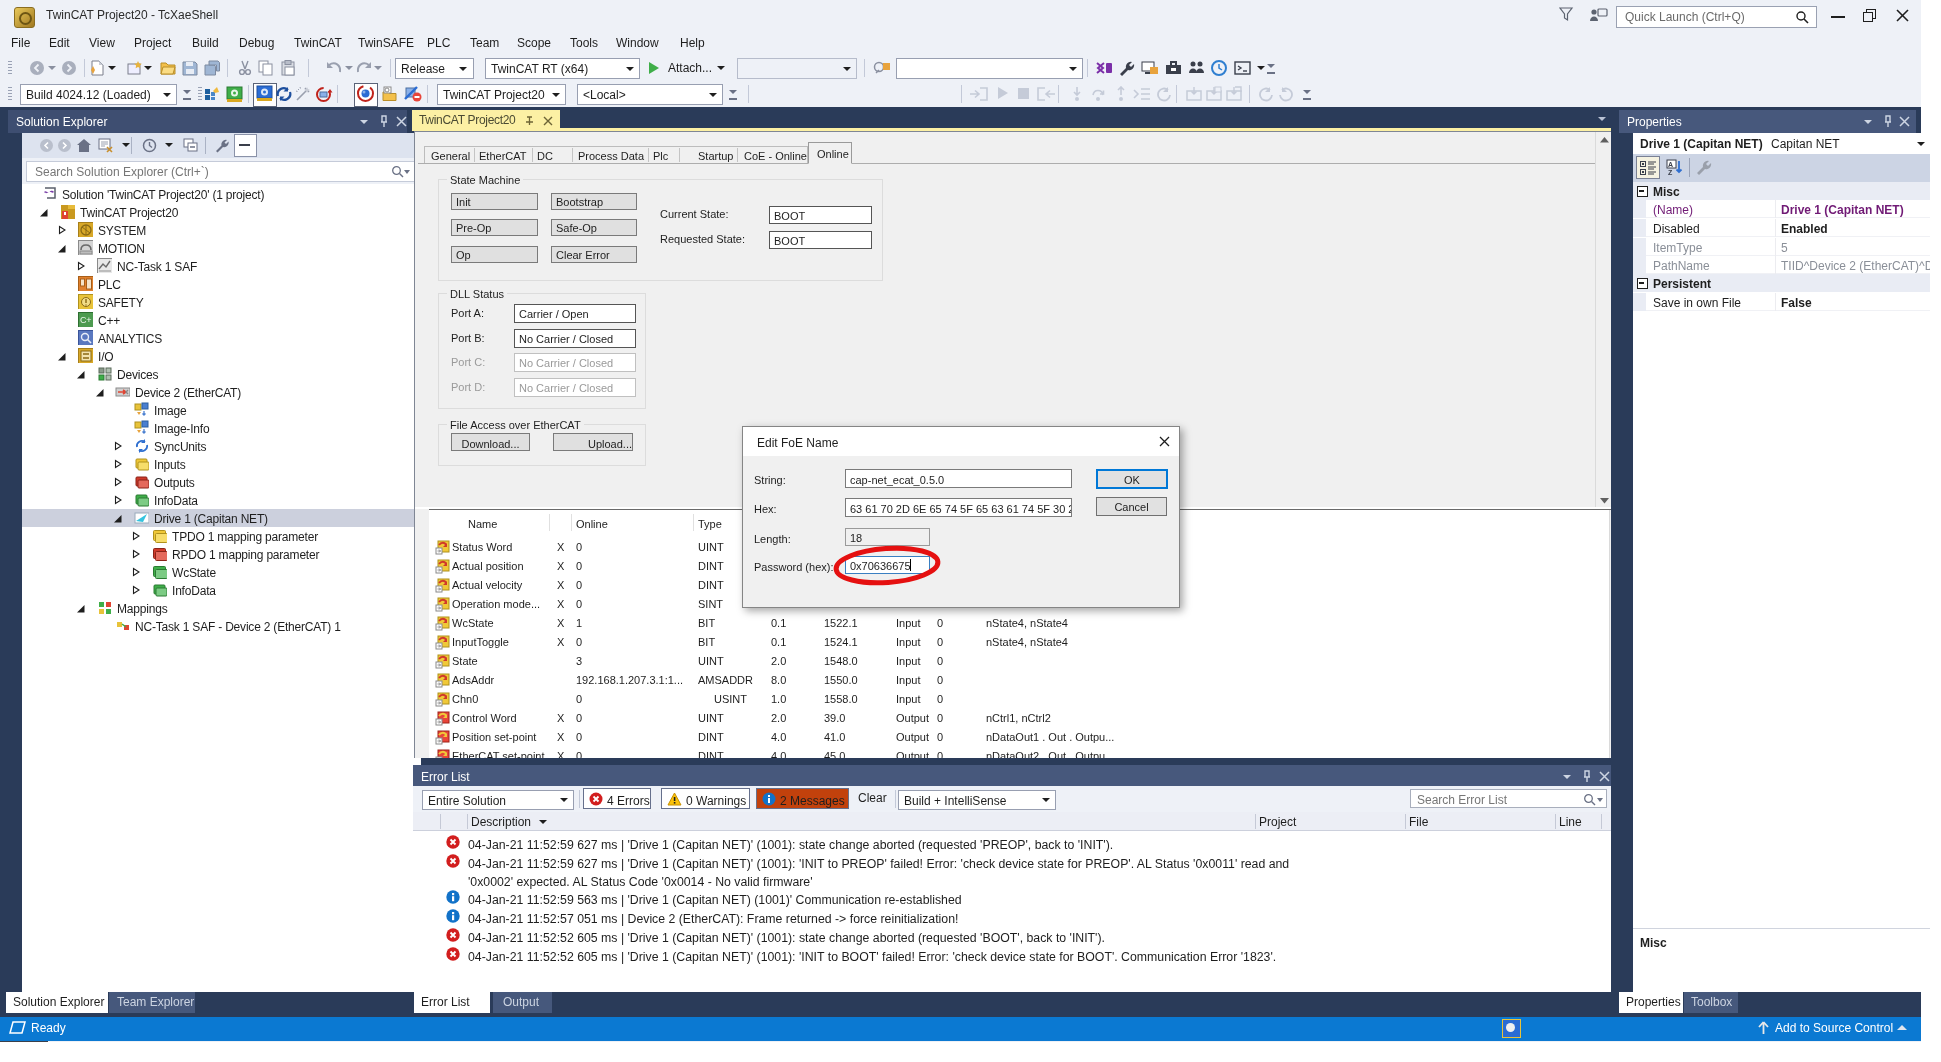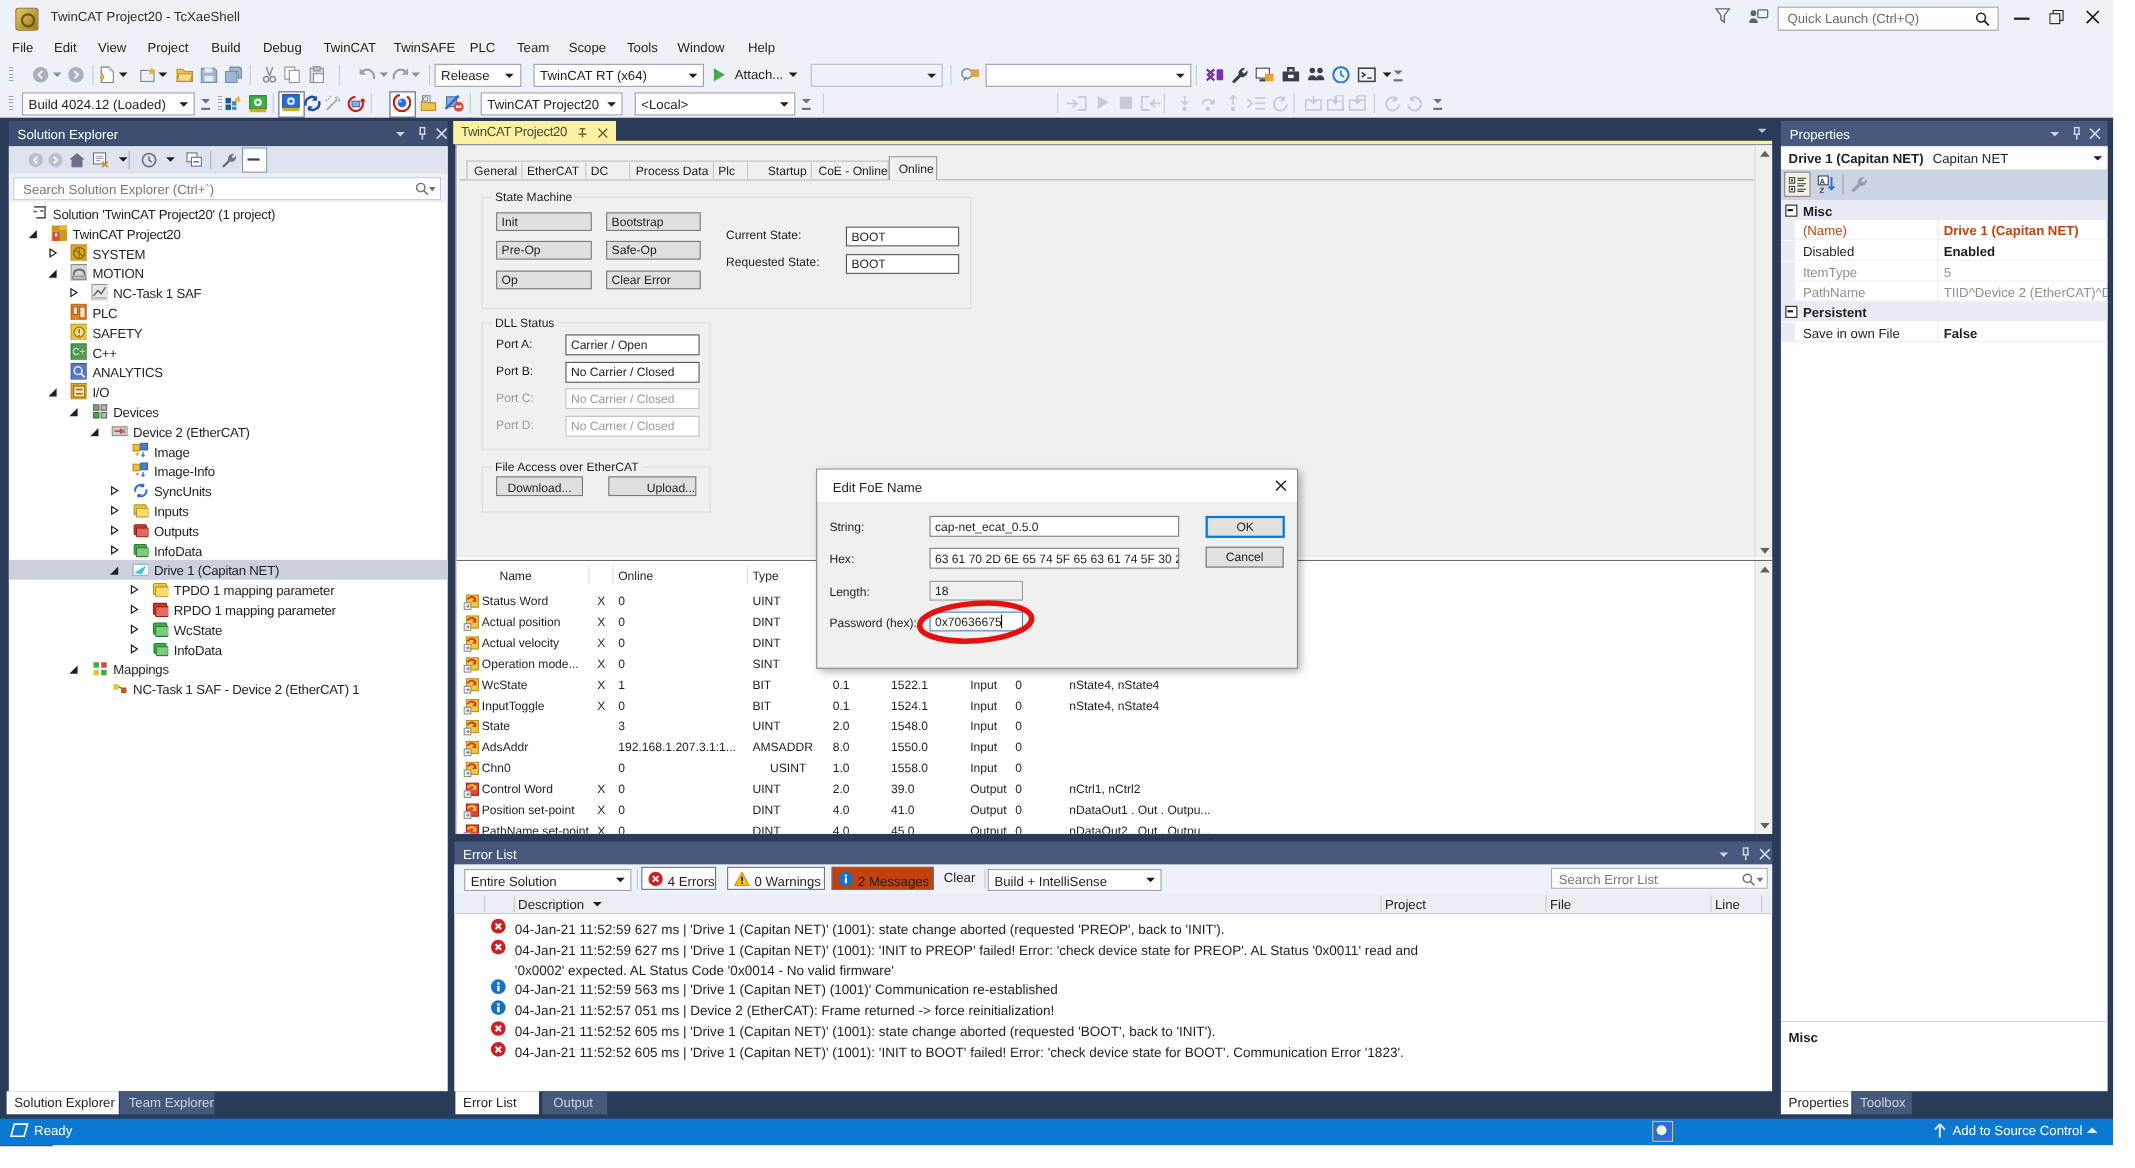--- a/index.html
+++ b/index.html
@@ -5,21 +5,21 @@
 html,body{margin:0;padding:0;background:#fff;}
 body{width:1941px;height:1062px;position:relative;overflow:hidden;
   font-family:"Liberation Sans",sans-serif;color:#1e1e1e;
   -webkit-font-smoothing:antialiased;}
 .ab{position:absolute;}
 .f12{font-size:12px;line-height:1;}
 #app{position:absolute;left:0;top:0;width:1921px;height:1042px;background:#eef1f7;}
 #content{position:absolute;left:0;top:107px;width:1921px;height:912px;background:#2a3b59;}
 .phdr{position:absolute;height:23px;background:#47587c;color:#fff;font-size:12px;}
 .phdr .t{position:absolute;left:8px;top:5px;}
-.whitebox{background:#fff;}
+.whitebox{background:#fff;margin-left:14px;}
 .combo{background:#fff;border:1px solid #989fb1;position:absolute;}
 .combo .txt{position:absolute;left:5px;top:3px;font-size:12px;white-space:nowrap;}
 .car{position:absolute;width:0;height:0;border-left:4px solid transparent;border-right:4px solid transparent;border-top:4px solid #1e1e1e;}
 .vsep{position:absolute;width:1px;background:#c3c9d8;}
 .grip{position:absolute;width:4px;background:repeating-linear-gradient(to bottom,#9aa2b5 0 1px,transparent 1px 3px);}
 
 .wf{font-size:11px;line-height:1;}
 .gbox{position:absolute;border:1px solid #dcdcdc;}
 .gbox .lbl{position:absolute;left:8px;top:-6px;background:#f0f0f0;padding:0 3px;font-size:11px;white-space:nowrap;}
 .wbtn{position:absolute;background:#e0e0e0;border:1px solid #7a7a7a;font-size:11px;}
@@ -967,21 +967,21 @@
             <div class="ab" style="left:557px;top:3px;white-space:nowrap;">nDataOut1 . Out . Outpu...</div>
           </div>
         <div class="ab" style="left:0;top:209px;width:1180px;height:19px;">
             <svg class="ab" style="left:6px;top:2px" width="15" height="15">
               <rect x="3" y="1" width="11" height="11" fill="#e8453a" stroke="#a02318"></rect>
               <path d="M4 5c2-3 6-3 7 0" fill="none" stroke="#f0c838" stroke-width="1.8"></path>
               <path d="M12 3v4h-4z" fill="#f0c838"></path>
               <rect x="1" y="8" width="6" height="6" fill="#fff" stroke="#8a8a8a"></rect>
               <path d="M2.5 11h3M4 9.5L5.5 11 4 12.5" stroke="#8a8a8a" fill="none"></path>
             </svg>
-            <div class="ab" style="left:23px;top:3px;white-space:nowrap;">PathName set-point</div>
+            <div class="ab" style="left:23px;top:3px;white-space:nowrap;">EtherCAT set-point</div>
             <div class="ab" style="left:128px;top:3px;">X</div>
             <div class="ab" style="left:147px;top:3px;white-space:nowrap;">0</div>
             <div class="ab" style="left:269px;top:3px;">DINT</div>
             <div class="ab" style="left:342px;top:3px;">4.0</div>
             <div class="ab" style="left:395px;top:3px;">45.0</div>
             <div class="ab" style="left:467px;top:3px;">Output</div>
             <div class="ab" style="left:508px;top:3px;">0</div>
             <div class="ab" style="left:557px;top:3px;white-space:nowrap;">nDataOut2 . Out . Outpu...</div>
           </div>
       </div>
@@ -1145,21 +1145,21 @@
           <path d="M14 2a5 5 0 0 0-6 6L2 14l2 2 6-6a5 5 0 0 0 6-6l-3 3-2-2z" fill="#9aa0ab"></path>
         </svg>
     </div>
     <div class="ab" id="pgrid" style="left:0;top:49px;width:297px;height:132px;">
       <div class="ab" style="left:0;top:0px;width:297px;height:18px;background:#e9ecf4;">
           <div class="ab" style="left:4px;top:4px;width:9px;height:9px;background:#fff;border:1px solid #1e1e1e;">
             <div class="ab" style="left:1px;top:3px;width:5px;height:1.5px;background:#1e1e1e;"></div>
           </div>
           <div class="ab" style="left:20px;top:3px;font-weight:bold;">Misc</div>
         </div>
-      <div class="ab" style="left:0;top:18px;width:297px;height:18px;border-bottom:1px solid #f0f1f5;box-sizing:border-box;color:#c2410c;">
+      <div class="ab" style="left:0;top:18px;width:297px;height:18px;border-bottom:1px solid #f0f1f5;box-sizing:border-box;color:#701a75;">
           <div class="ab" style="left:0;top:0;width:13px;height:18px;background:#e9ecf4;"></div>
           <div class="ab" style="left:20px;top:3px;white-space:nowrap;">(Name)</div>
           <div class="ab" style="left:142px;top:0;width:1px;height:18px;background:#ececf0;"></div>
           <div class="ab" style="left:148px;top:3px;font-weight:bold;white-space:nowrap;">Drive 1 (Capitan NET)</div>
         </div>
       <div class="ab" style="left:0;top:37px;width:297px;height:18px;border-bottom:1px solid #f0f1f5;box-sizing:border-box;color:#1e1e1e;">
           <div class="ab" style="left:0;top:0;width:13px;height:18px;background:#e9ecf4;"></div>
           <div class="ab" style="left:20px;top:3px;white-space:nowrap;">Disabled</div>
           <div class="ab" style="left:142px;top:0;width:1px;height:18px;background:#ececf0;"></div>
           <div class="ab" style="left:148px;top:3px;font-weight:bold;white-space:nowrap;">Enabled</div>

